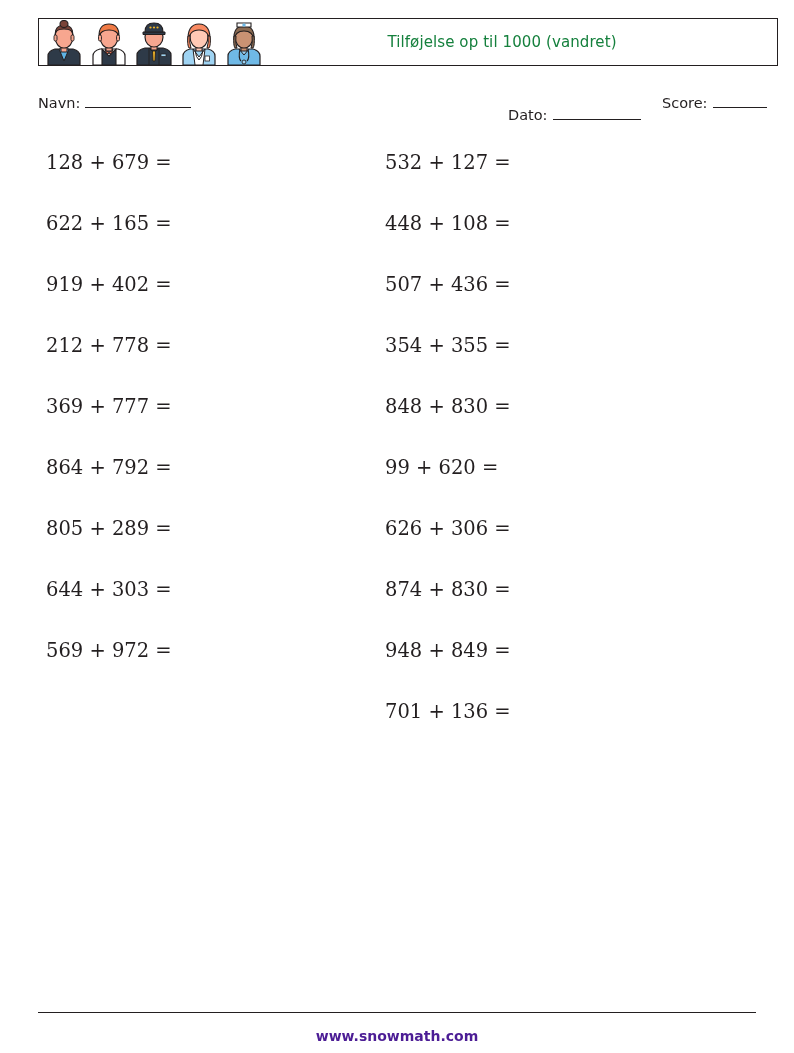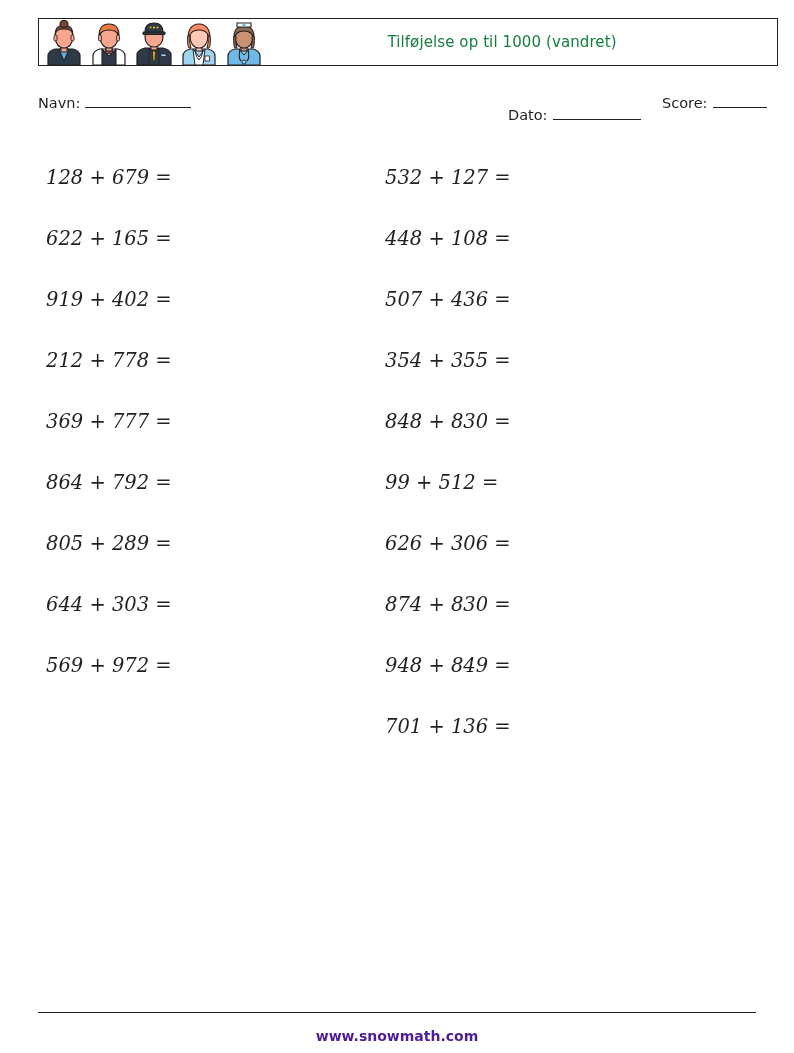--- a/index.html
+++ b/index.html
@@ -85,22 +85,21 @@
 
   
   .problems {
     position: absolute;
     left: 0px;
     top: 131px;
     width: 794px;
   }
   .problem-col {
     position: absolute;
-    top: 16px;
-    font-style: italic;
+    top: 1px;
   }
   #col-left  { left: 46px; }
   #col-right { left: 385px; }
 
   .problem-row {
     height: 61px;
     line-height: 61px;
     font-size: 19.5px;
     font-family: "DejaVu Serif", serif;
     color: #231f20;
@@ -252,21 +251,21 @@
     <div class="problem-row">644 + 303 =</div>
     <div class="problem-row">569 + 972 =</div>
   </div>
 
   <div class="problem-col" id="col-right">
     <div class="problem-row">532 + 127 =</div>
     <div class="problem-row">448 + 108 =</div>
     <div class="problem-row">507 + 436 =</div>
     <div class="problem-row">354 + 355 =</div>
     <div class="problem-row">848 + 830 =</div>
-    <div class="problem-row">99 + 512 =</div>
+    <div class="problem-row">99 + 620 =</div>
     <div class="problem-row">626 + 306 =</div>
     <div class="problem-row">874 + 830 =</div>
     <div class="problem-row">948 + 849 =</div>
     <div class="problem-row">701 + 136 =</div>
   </div>
 
 </div>
 
 <div class="footer-rule"></div>
 <div class="footer-url">www.snowmath.com</div>

